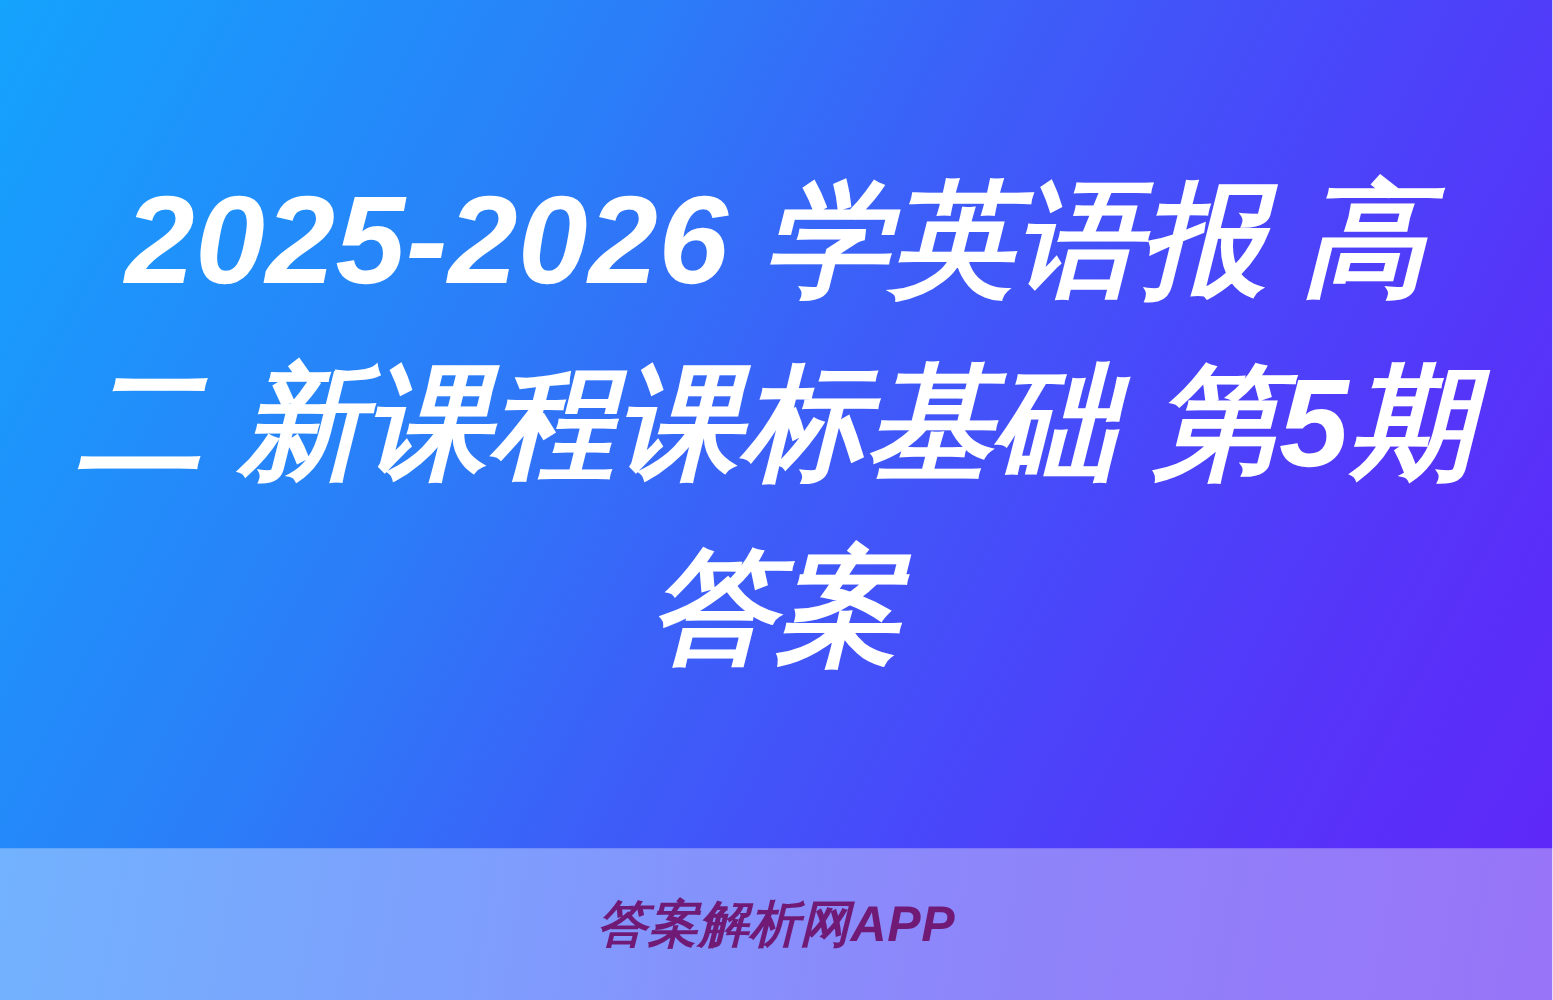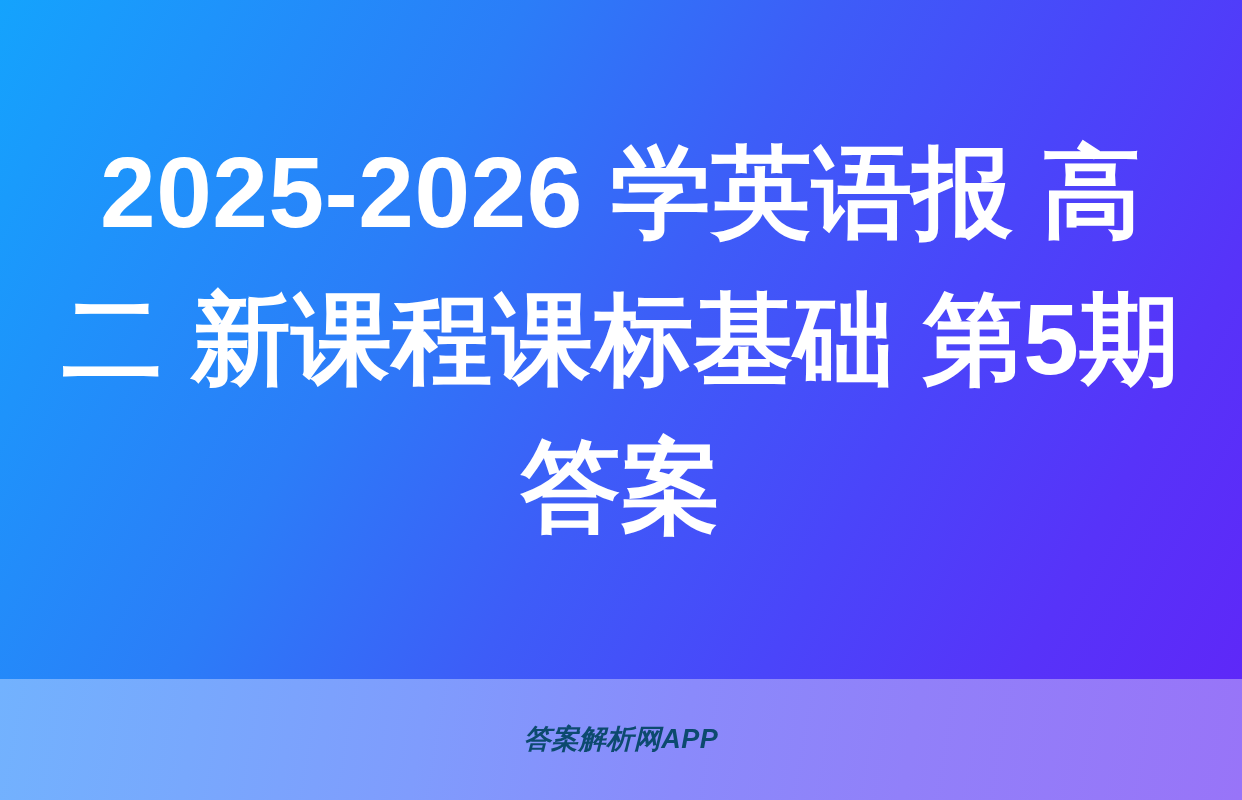--- a/index.html
+++ b/index.html
@@ -66,40 +66,41 @@
     padding: 0 56px;
   }
 
   .title-text {
     width: 100%;
     text-align: center;
     color: #ffffff;
     font-size: 100px;
     line-height: 147px;
     font-weight: 700;
+    font-style: italic;
     letter-spacing: 0.5px;
     word-break: break-all;
     text-rendering: optimizeLegibility;
   }
 
   
   .footer-block {
     position: absolute;
     left: 0;
     top: 679px;
     width: 1242px;
     height: 121px;
     display: flex;
     align-items: center;
     justify-content: center;
   }
 
   .footer-text {
-    color: #0c4a6e;
-    font-size: 27px;
+    color: #701a75;
+    font-size: 40px;
     font-weight: 700;
     font-style: italic;
     letter-spacing: 0.5px;
     line-height: 1;
     white-space: nowrap;
   }
 </style>
 </head>
 <body>
 

